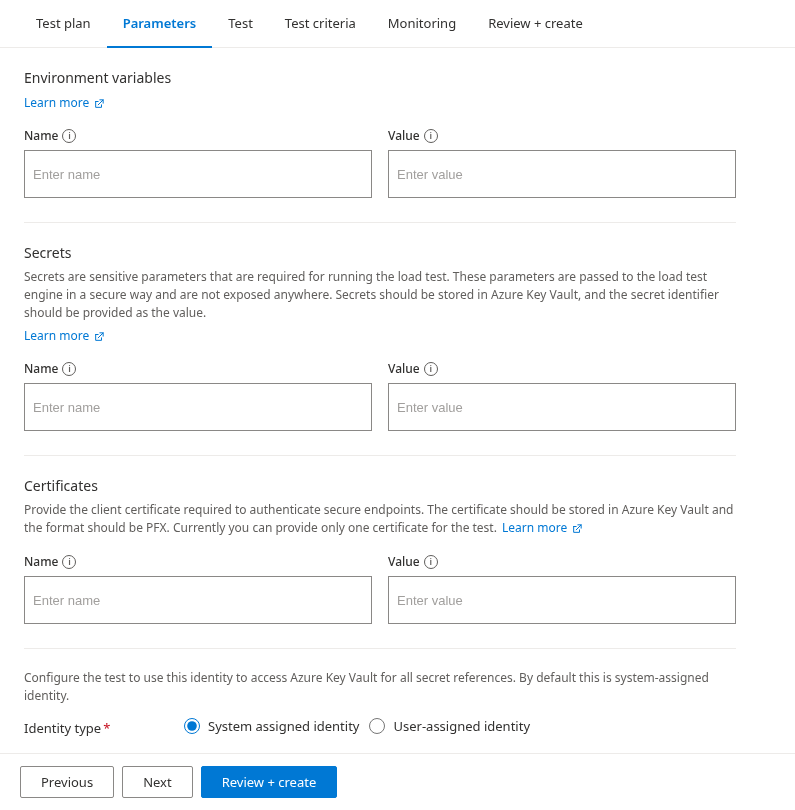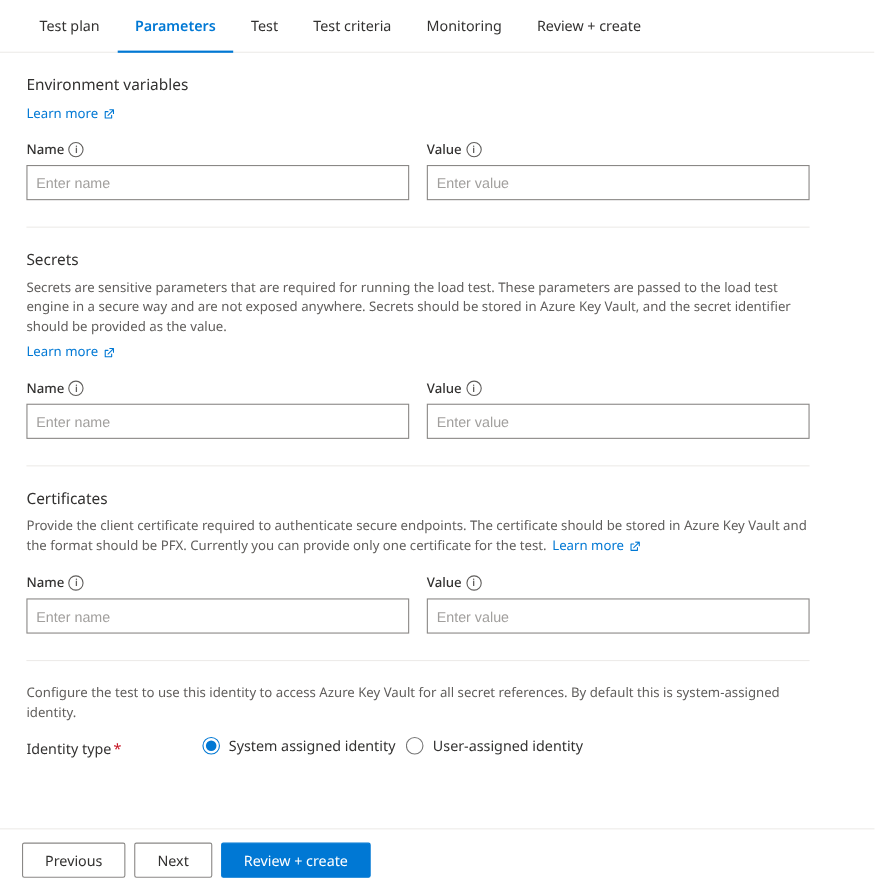--- a/index.html
+++ b/index.html
@@ -105,21 +105,21 @@
       border-radius: 50%;
       font-size: 9px;
       color: #605e5c;
       cursor: pointer;
       font-style: normal;
       font-weight: 600;
     }
 
     .form-input {
       width: 100%;
-      height: 32px;
+      height: 48px;
       border: 1px solid #8a8886;
       padding: 4px 8px;
       font-size: 13px;
       color: #323130;
       outline: none;
       background: #fff;
     }
     .form-input::placeholder { color: #a19f9d; }
 
     .section-divider {

